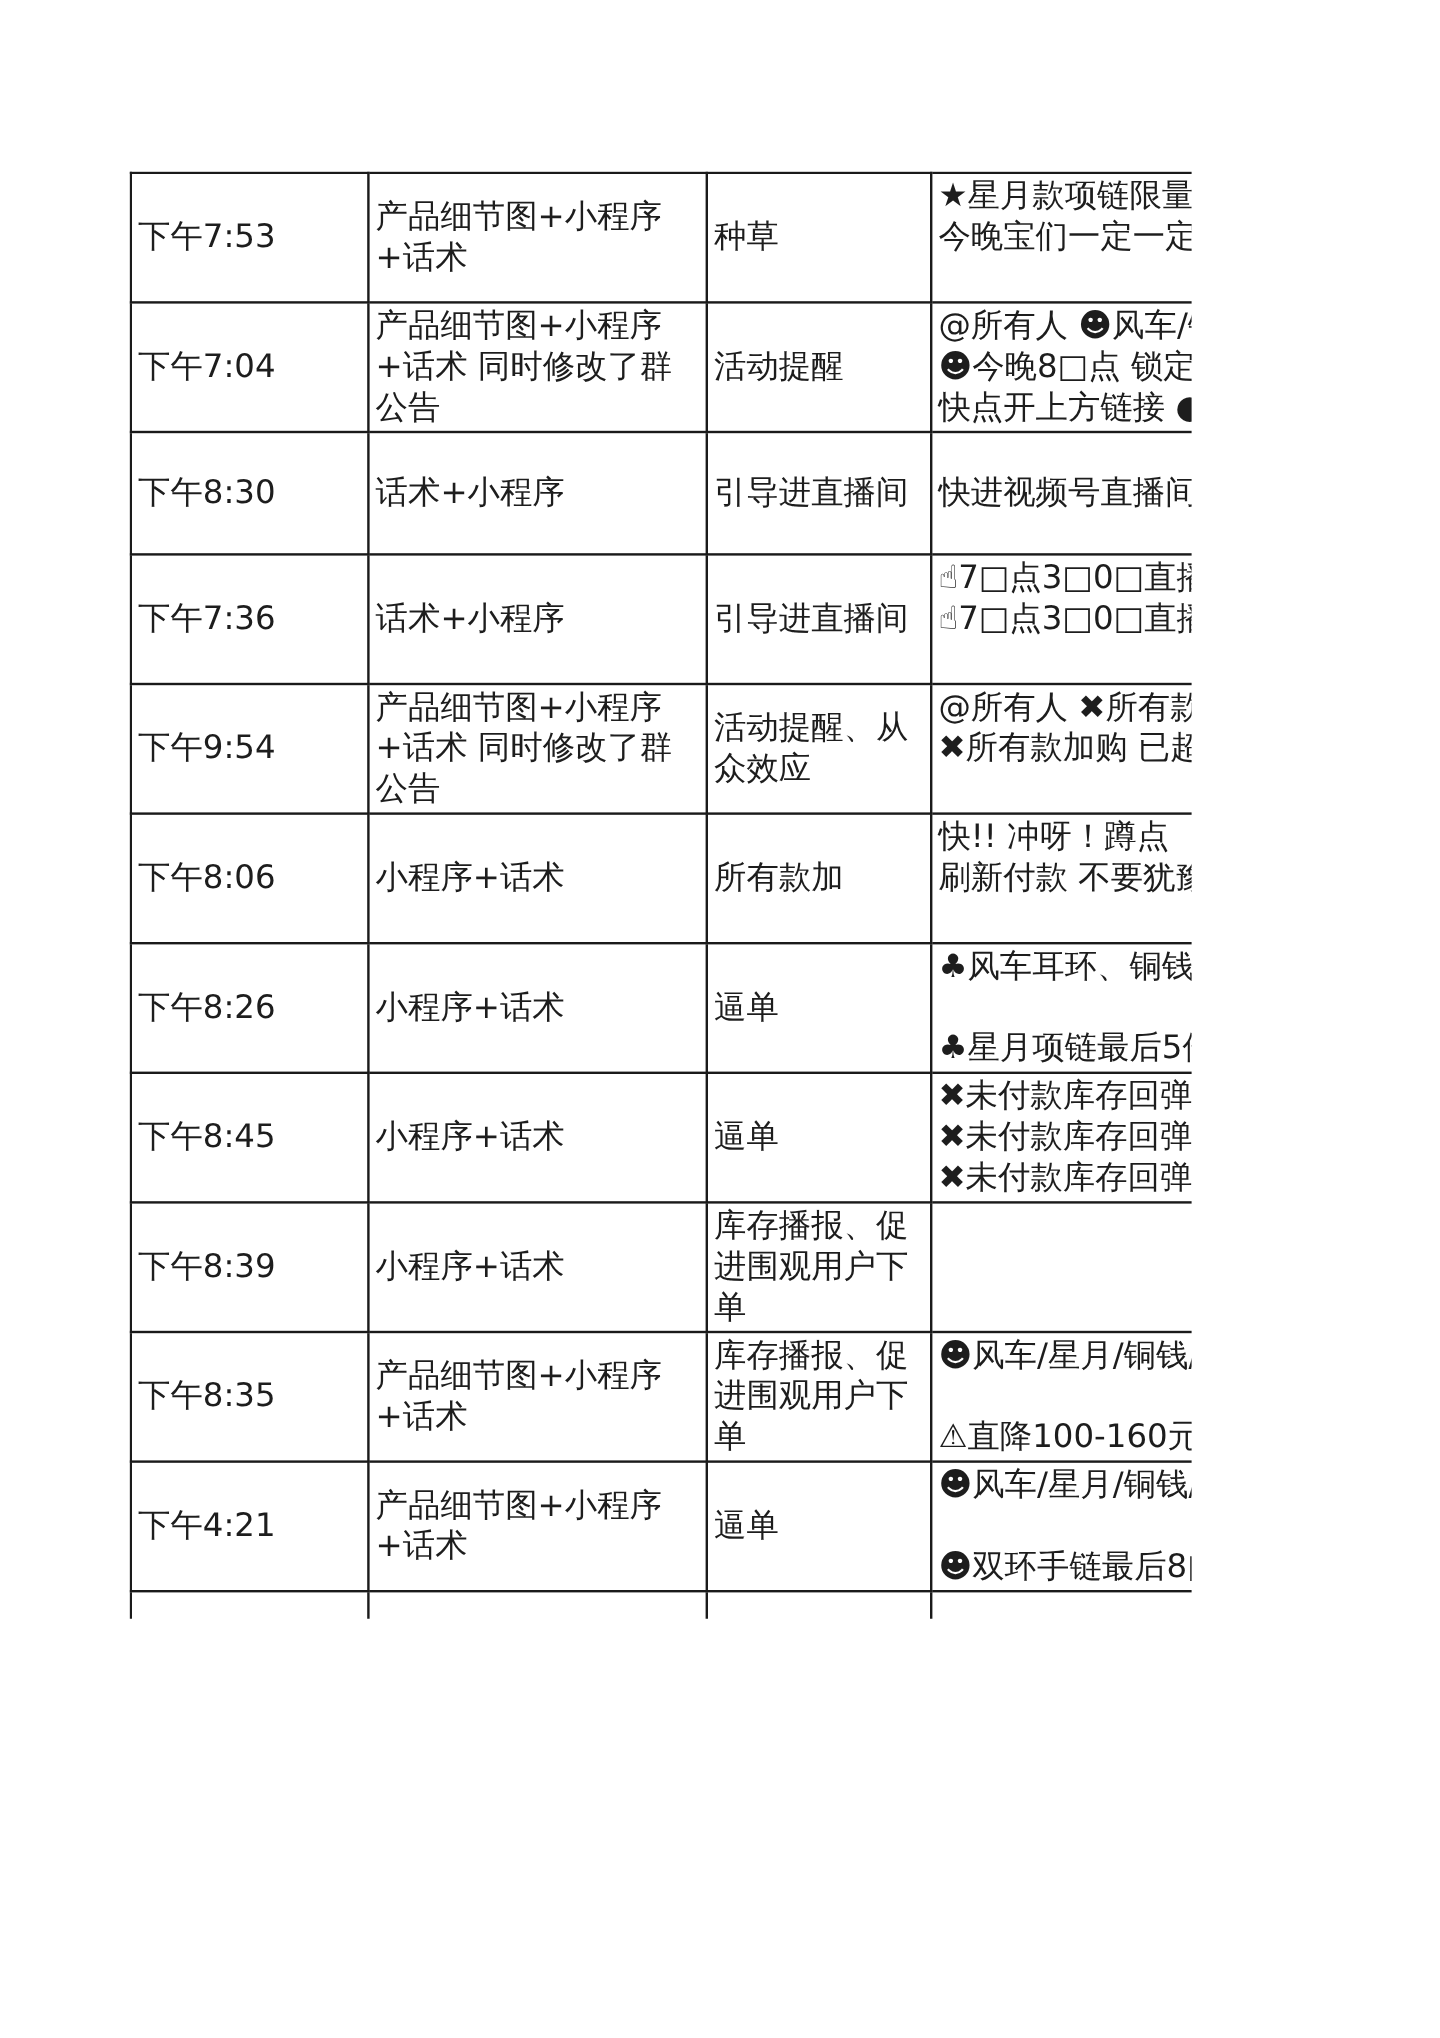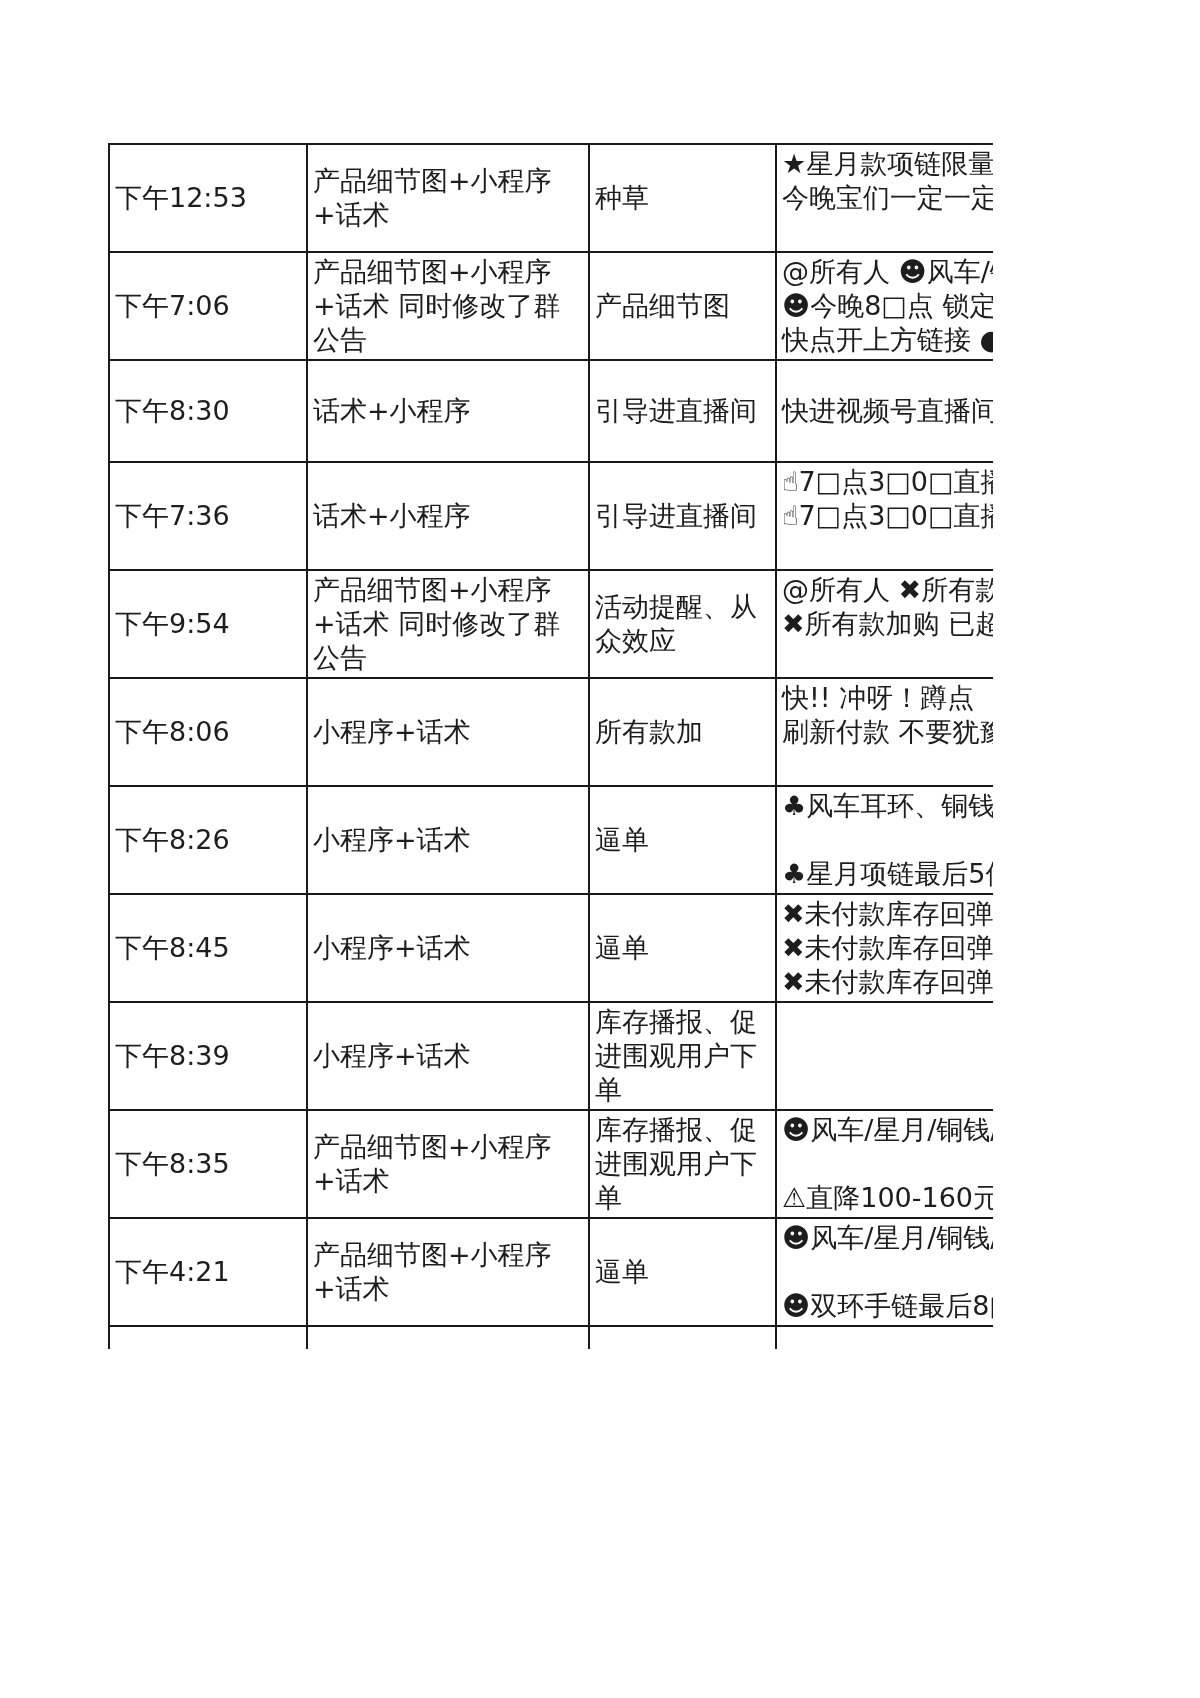--- a/index.html
+++ b/index.html
@@ -57,35 +57,35 @@
 <div class="table-wrap">
   <table class="schedule">
     <colgroup>
       <col style="width:198px">
       <col style="width:282px">
       <col style="width:187px">
       <col style="width:373px">
     </colgroup>
     <tbody id="rows-body">
         <tr>
-          <td>下午12:53</td>
+          <td>下午7:53</td>
           <td>产品细节图+小程序+话术</td>
           <td>种草</td>
           <td class="msgs-cell">
             <div class="msgs-inner">
               <div class="msg-line">★星月款项链限量送耳</div>
               <div class="msg-line">今晚宝们一定一定蹲</div>
               <div class="msg-line"></div>
             </div>
           </td>
         </tr>
         <tr>
-          <td>下午7:06</td>
+          <td>下午7:04</td>
           <td>产品细节图+小程序+话术 同时修改了群公告</td>
-          <td>产品细节图</td>
+          <td>活动提醒</td>
           <td class="msgs-cell">
             <div class="msgs-inner">
               <div class="msg-line">@所有人 ☻风车/铜钱</div>
               <div class="msg-line">☻今晚8□点 锁定本群</div>
               <div class="msg-line">快点开上方链接 ●提前</div>
             </div>
           </td>
         </tr>
         <tr>
           <td>下午8:30</td>

